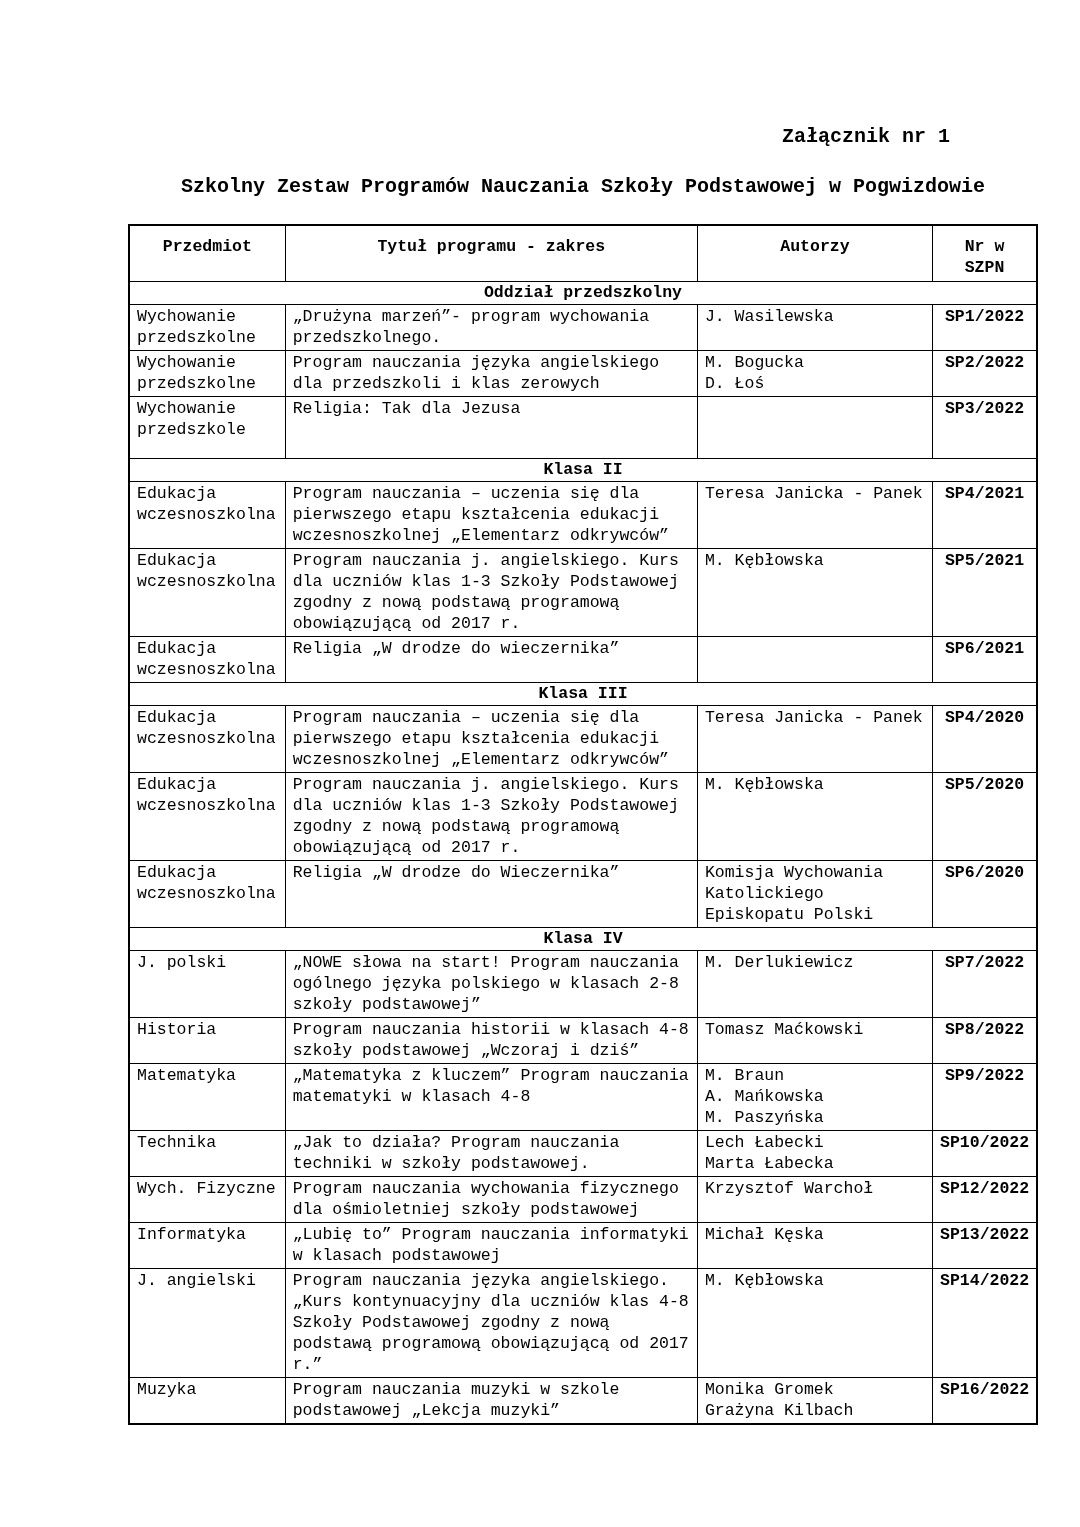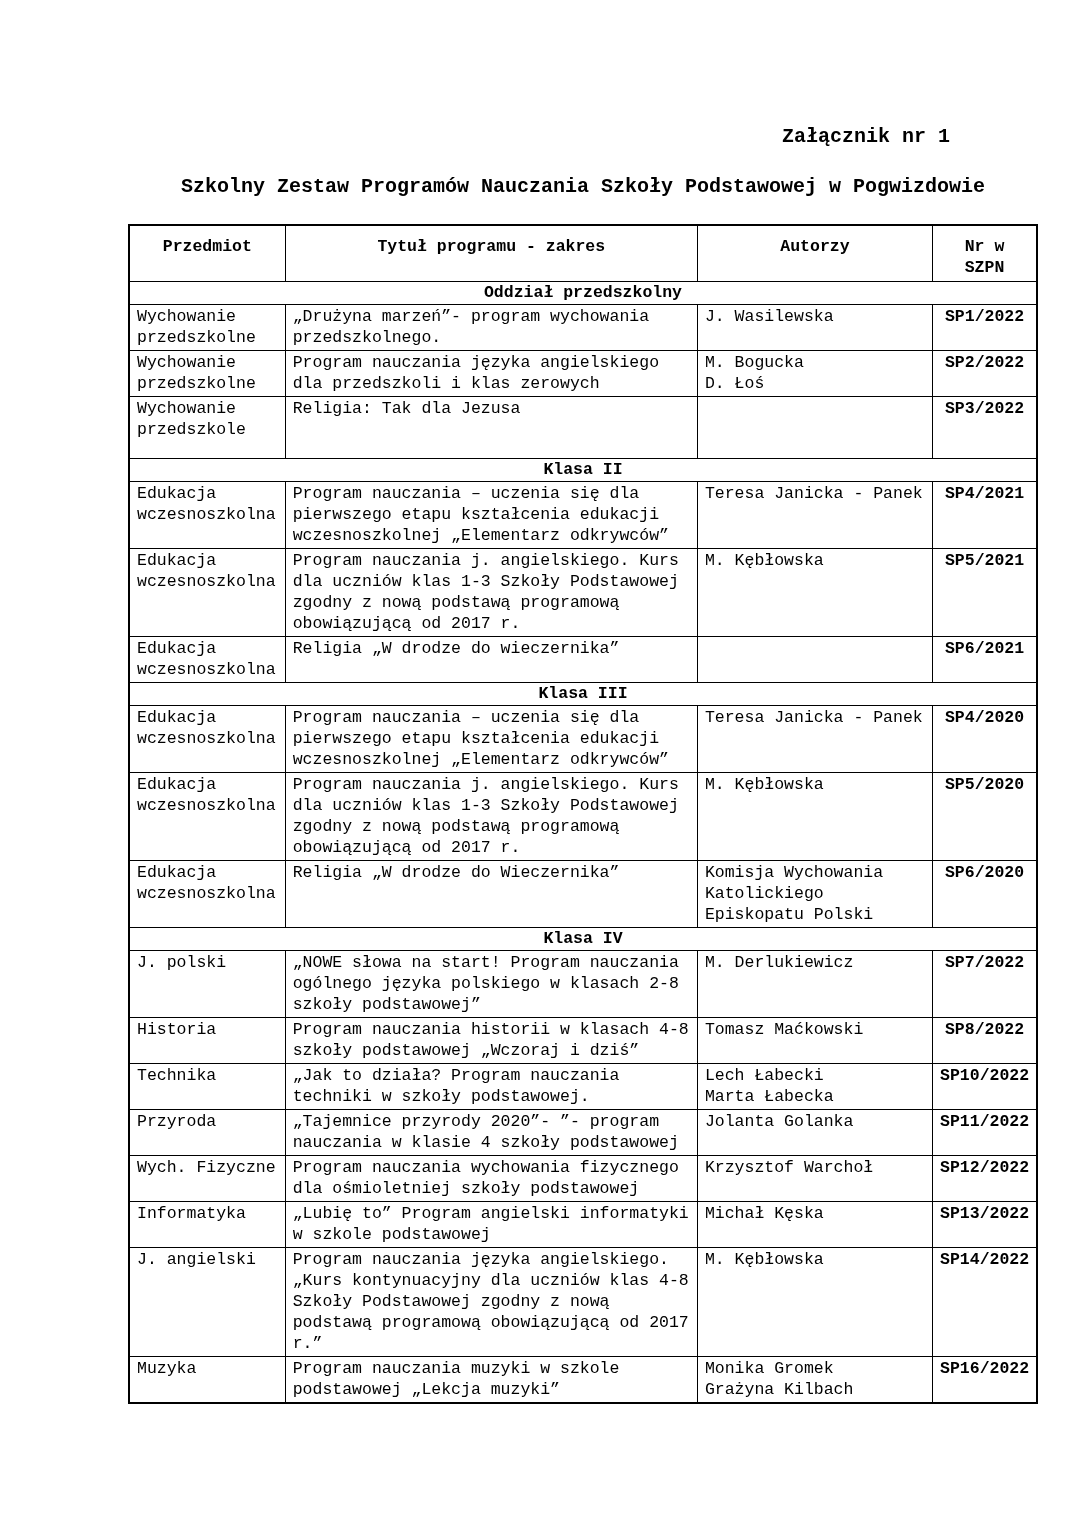--- a/index.html
+++ b/index.html
@@ -188,47 +188,49 @@
         </tr>
         <tr>
           <td>Historia</td>
           <td>Program nauczania historii w klasach 4-8 szkoły podstawowej „Wczoraj i dziś”</td>
           <td>
             <div class="author-line">Tomasz Maćkowski</div>
           </td>
           <td class="nr-cell v-middle">SP8/2022</td>
         </tr>
         <tr>
+          <td>Matematyka</td>
+          <td>„Matematyka z kluczem” Program nauczania matematyki w klasach 4-8</td>
+          <td>
+            <div class="author-line">M. Braun</div>
+            <div class="author-line">A. Mańkowska</div>
+            <div class="author-line">M. Paszyńska</div>
+          </td>
+          <td class="nr-cell">SP9/2022</td>
+        </tr>
+        <tr>
           <td>Technika</td>
           <td>„Jak to działa? Program nauczania techniki  w szkoły podstawowej.</td>
           <td>
             <div class="author-line">Lech  Łabecki</div>
             <div class="author-line">Marta Łabecka</div>
           </td>
           <td class="nr-cell v-middle">SP10/2022</td>
         </tr>
         <tr>
-          <td>Przyroda</td>
-          <td>„Tajemnice przyrody 2020”- ”- program nauczania w klasie 4 szkoły podstawowej</td>
-          <td>
-            <div class="author-line">Jolanta Golanka</div>
-          </td>
-          <td class="nr-cell v-middle">SP11/2022</td>
-        </tr>
-        <tr>
           <td>Wych. Fizyczne</td>
           <td>Program nauczania wychowania fizycznego dla ośmioletniej szkoły podstawowej</td>
           <td>
             <div class="author-line">Krzysztof Warchoł</div>
           </td>
           <td class="nr-cell">SP12/2022</td>
         </tr>
         <tr>
           <td>Informatyka</td>
-          <td>„Lubię to” Program angielski informatyki w szkole podstawowej</td>
+          <td>„Lubię to” Program nauczania informatyki w klasach podstawowej</td>
           <td>
             <div class="author-line">Michał Kęska</div>
           </td>
           <td class="nr-cell">SP13/2022</td>
         </tr>
         <tr>
           <td>J. angielski</td>
           <td>Program nauczania języka angielskiego. „Kurs kontynuacyjny dla uczniów klas 4-8 Szkoły Podstawowej zgodny z nową podstawą programową obowiązującą od 2017 r.”</td>
           <td>
             <div class="author-line">M. Kębłowska</div>

